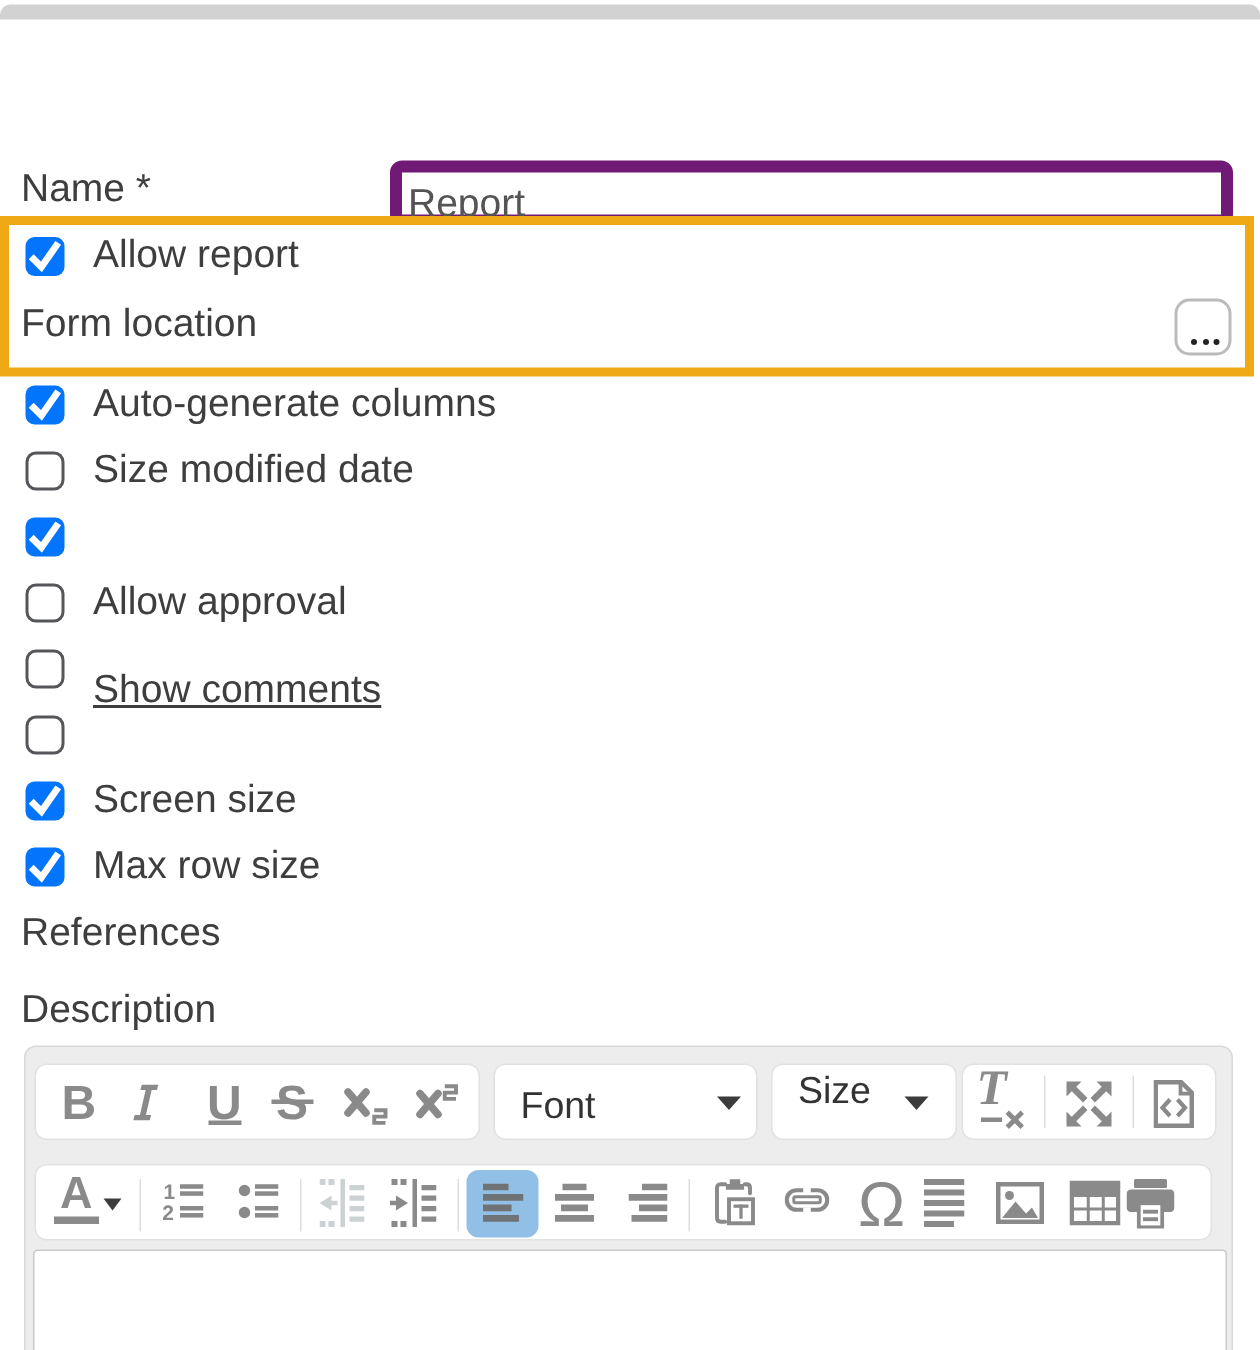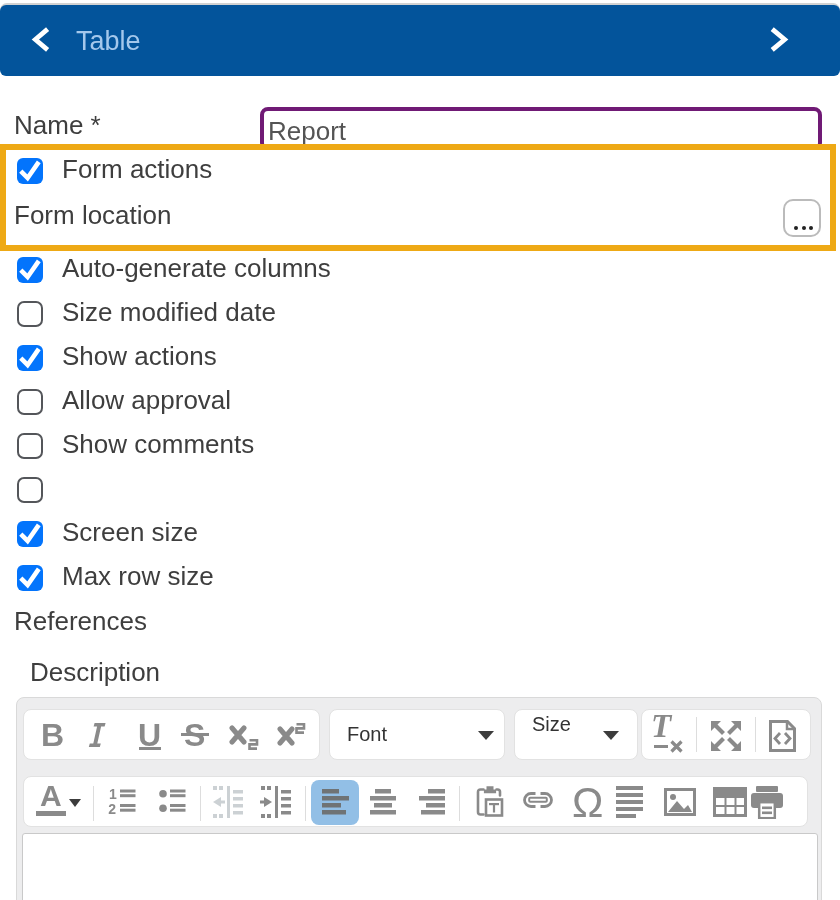--- a/index.html
+++ b/index.html
@@ -11,21 +11,21 @@
 
   
   #topline { left:0; top:3px; width:840px; height:10px; background:#d2d2d2; border-radius:7px 7px 0 0; }
   #header { left:0; top:5px; width:840px; height:71px; background:#03549b; border-radius:6px; }
   #title { left:76px; top:20px; font-size:27px; line-height:32px; color:#a4c8ec; }
   .chev { }
 
   
   #name-lbl { left:14px; top:110px; }
   #name-input { left:260px; top:107px; width:562px; height:44px; background:#fff;
-    border:4px solid #701a75; border-radius:8px; font-size:26px; color:#545454;
+    border:8px solid #701a75; border-radius:8px; font-size:26px; color:#545454;
     line-height:41px; padding-left:4px; z-index:1; }
 
   
   #hl { left:0; top:144px; width:836px; height:107px; background:#fff;
     border:6px solid #eea915; z-index:2; }
 
   
   .cb { width:26px; height:26px; border-radius:6px; z-index:3; }
   .cb.on { background:#0374fc; }
   .cb.off { background:#fff; border:2.7px solid #54565a; border-radius:7px; }
@@ -35,91 +35,81 @@
   #dots-btn { left:783px; top:199px; width:38px; height:38px; border:2px solid #bbbbbb;
     border-radius:10px; background:#fff; z-index:3; }
   #dots-btn span { position:absolute; top:25px; width:4px; height:4px; border-radius:2px; background:#222; }
 
   
   #refs-lbl { left:14px; top:606px; }
   #addlinks { left:262px; top:605px; width:558px; height:39px; border:2px solid #c6c6c6;
     border-radius:8px; background:#fff; display:flex; align-items:center; justify-content:center; }
   #addlinks .txt { font-size:26px; color:#111; margin-left:9px; }
 
-  #desc-lbl { left:14px; top:657px;margin-left:16px; }
+  #desc-lbl { left:14px; top:657px; }
 
   
   #editor { left:16px; top:697px; width:806px; height:210px; background:#ededee;
     border:1px solid #d9d9d9; border-radius:8px 8px 0 0; }
   .tgroup { position:absolute; background:#fff; border:1px solid #e2e2e2; border-radius:8px; height:51px; }
   #tg1 { left:23px; top:709px; width:297px; }
   #tg-font { left:329px; top:709px; width:176px; }
   #tg-size { left:514px; top:709px; width:124px; }
   #tg2 { left:641px; top:709px; width:170px; }
   #tg3 { left:23px; top:776px; width:785px; }
   #content { left:22px; top:833px; width:796px; height:80px; background:#fff;
     border:1px solid #c9c9c9; border-radius:3px; }
 
-  .ddt { font-size:20px; color:#333; }
+  .ddt { font-size:25px; color:#333; }
   .caret { width:0; height:0; border-left:8px solid transparent; border-right:8px solid transparent;
     border-top:9px solid #3c3c3c; }
   .caret2 { position:absolute; width:0; height:0; border-left:6px solid transparent; border-right:6px solid transparent;
     border-top:8px solid #3c3c3c; }
   .vsep { position:absolute; width:1px; background:#dddddd; top:8px; height:35px; }
   .icon { position:absolute; }
 </style>
 </head>
 <body>
 <div id="page">
   <div id="topline" class="abs"></div>
-  <div id="header" class="abs">
-    <svg class="chev abs" style="left:31px; top:22px;" width="20" height="25" viewBox="0 0 20 25">
-      <polyline points="16.6,2.2 4.4,12.5 16.6,22.8" fill="none" stroke="#ffffff" stroke-width="4.8"></polyline>
-    </svg>
-    <div id="title" class="abs">Table</div>
-    <svg class="chev abs" style="left:769px; top:22px;" width="20" height="25" viewBox="0 0 20 25">
-      <polyline points="3.2,2.2 15.6,12.5 3.2,22.8" fill="none" stroke="#ffffff" stroke-width="4.8"></polyline>
-    </svg>
-  </div>
 
   <div id="name-lbl" class="abs lbl">Name *</div>
   <div id="name-input" class="abs">Report</div>
 
   <div id="hl" class="abs"></div>
   <div class="abs cb on" style="left:17px; top:158px;">
       <svg width="26" height="26" viewBox="0 0 26 26">
         <polyline points="3.8,13.2 10.6,20 21.8,3.9" fill="none" stroke="#fff" stroke-width="4.6"></polyline>
       </svg>
     </div>
-  <div class="abs cblbl" style="top:154px;">Form actions</div>
+  <div class="abs cblbl" style="top:154px;">Allow report</div>
   <div class="abs lbl" style="left:14px; top:200px; z-index:3;">Form location</div>
   <div id="dots-btn" class="abs">
       <span style="left:9px;"></span>
       <span style="left:16.5px;"></span>
       <span style="left:24px;"></span>
     </div>
 
   <div class="abs cb on" style="left:17px; top:257px;">
       <svg width="26" height="26" viewBox="0 0 26 26">
         <polyline points="3.8,13.2 10.6,20 21.8,3.9" fill="none" stroke="#fff" stroke-width="4.6"></polyline>
       </svg>
     </div>
   <div class="abs cblbl" style="top:253px;">Auto-generate columns</div>
   <div class="abs cb off" style="left:17px; top:301px;"></div>
   <div class="abs cblbl" style="top:297px;">Size modified date</div>
   <div class="abs cb on" style="left:17px; top:345px;">
       <svg width="26" height="26" viewBox="0 0 26 26">
         <polyline points="3.8,13.2 10.6,20 21.8,3.9" fill="none" stroke="#fff" stroke-width="4.6"></polyline>
       </svg>
     </div>
-  <div class="abs cblbl" style="top:341px;">Show actions</div>
   <div class="abs cb off" style="left:17px; top:389px;"></div>
   <div class="abs cblbl" style="top:385px;">Allow approval</div>
   <div class="abs cb off" style="left:17px; top:433px;"></div>
-  <div class="abs cblbl" style="top:429px;">Show comments</div>
+  <div class="abs cblbl" style="top:444px;text-decoration:underline;">Show comments</div>
   <div class="abs cb off" style="left:17px; top:477px;"></div>
   <div class="abs cb on" style="left:17px; top:521px;">
       <svg width="26" height="26" viewBox="0 0 26 26">
         <polyline points="3.8,13.2 10.6,20 21.8,3.9" fill="none" stroke="#fff" stroke-width="4.6"></polyline>
       </svg>
     </div>
   <div class="abs cblbl" style="top:517px;">Screen size</div>
   <div class="abs cb on" style="left:17px; top:565px;">
       <svg width="26" height="26" viewBox="0 0 26 26">
         <polyline points="3.8,13.2 10.6,20 21.8,3.9" fill="none" stroke="#fff" stroke-width="4.6"></polyline>

